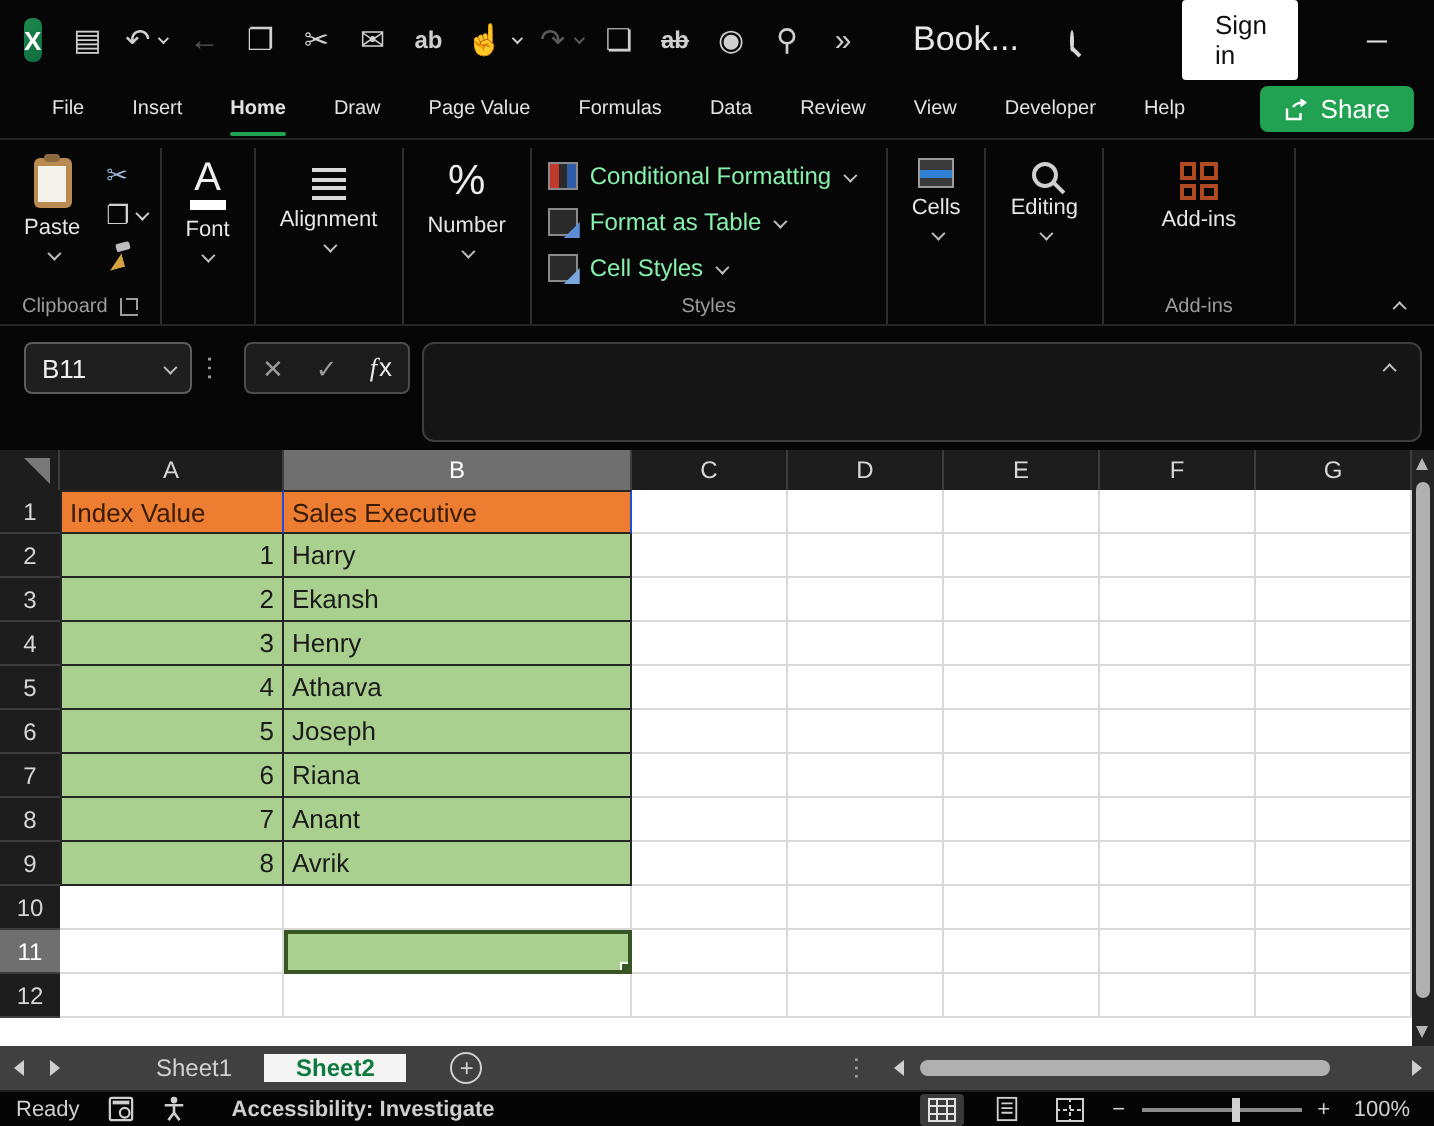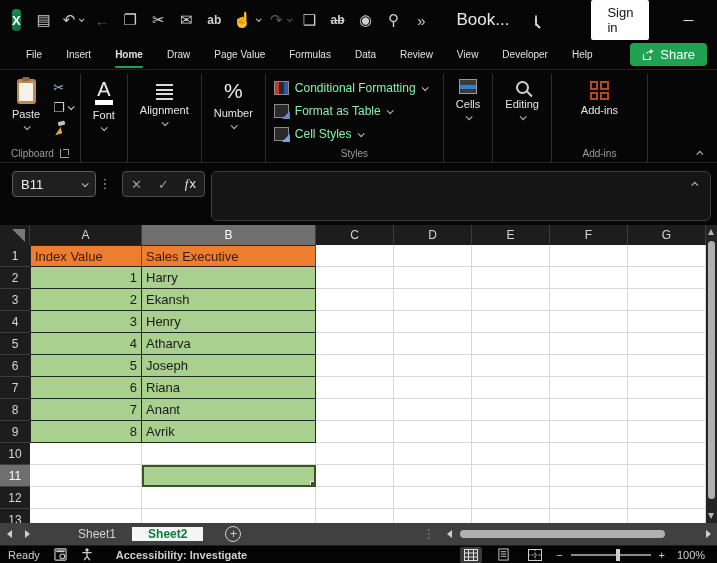--- a/index.html
+++ b/index.html
@@ -532,30 +532,20 @@
       <div class="grid-row">
         <div class="rowhdr">12</div>
         <div class="cell w-a"></div>
         <div class="cell w-b"></div>
         <div class="cell w-sm"></div>
         <div class="cell w-sm"></div>
         <div class="cell w-sm"></div>
         <div class="cell w-sm"></div>
         <div class="cell w-sm"></div>
       </div>
-      <div class="grid-row">
-        <div class="rowhdr">13</div>
-        <div class="cell w-a"></div>
-        <div class="cell w-b"></div>
-        <div class="cell w-sm"></div>
-        <div class="cell w-sm"></div>
-        <div class="cell w-sm"></div>
-        <div class="cell w-sm"></div>
-        <div class="cell w-sm"></div>
-      </div>
     </div>
   <div class="vscroll">
     <span class="tri-up"></span>
     <span class="thumb"></span>
     <span class="tri-dn"></span>
   </div>
 </div>
 
 <div class="tabbar">
   <span class="tab-nav">

